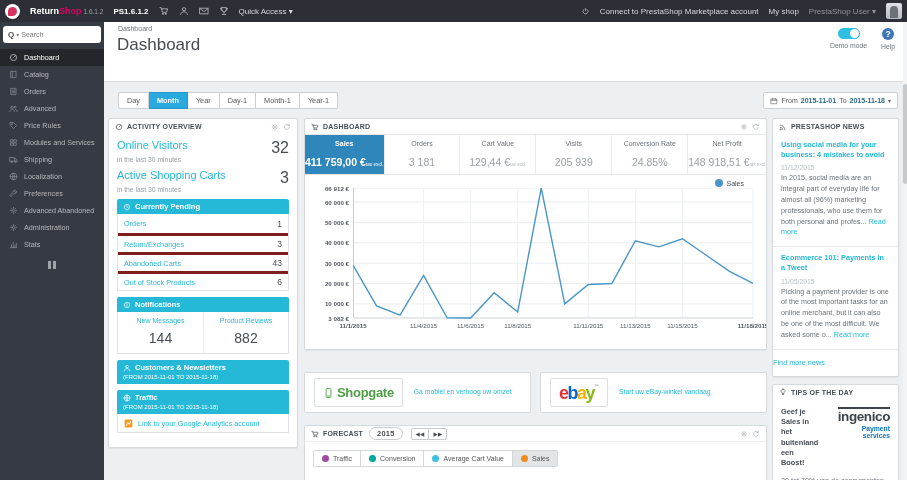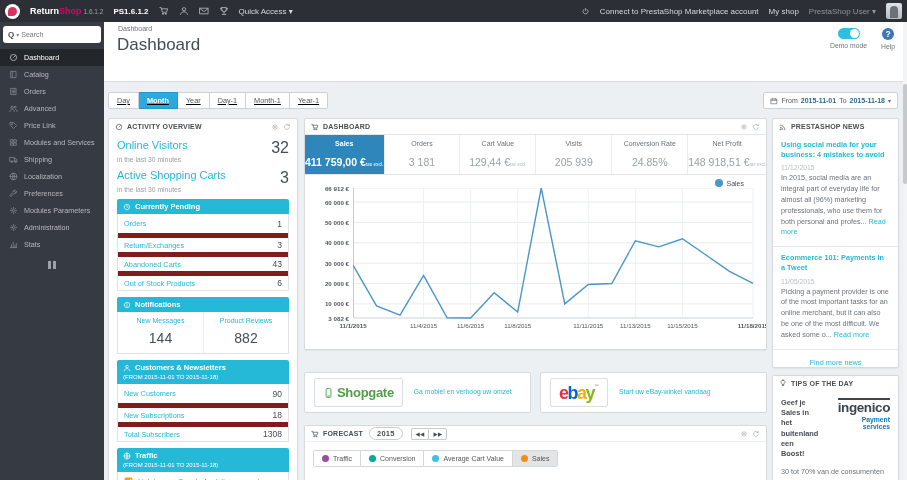--- a/index.html
+++ b/index.html
@@ -51,21 +51,21 @@
   .head-right { position:absolute; right:8px; top:6px; display:flex; gap:14px; }
   .hr-stack { display:flex; flex-direction:column; align-items:center; gap:3px; }
   .toggle { width:22px; height:11px; border-radius:6px; background:#2fbfe2; position:relative; }
   .toggle::after { content:""; position:absolute; right:1px; top:1px; width:9px; height:9px;
     border-radius:50%; background:#fff; }
   .help-circ { width:12px; height:12px; border-radius:50%; background:#3f76b5; color:#fff;
     font-size:8.5px; font-weight:bold; display:flex; align-items:center; justify-content:center; }
   .hr-lbl { font-size:6.8px; color:#6c7378; }
 
   .toolbar { position:absolute; left:0; top:61px; width:799px; height:35px; }
-  .tabs { position:absolute; left:4px; top:9px; display:flex;text-decoration:underline; }
+  .tabs { position:absolute; left:14px; top:9px; display:flex; }
   .tab { height:17px; padding:0 8px; background:#fff; border:1px solid #ccd0d2; border-left:none;
     font-size:7.3px; color:#555; display:flex; align-items:center; cursor:default; }
   .tab:first-child { border-left:1px solid #ccd0d2; border-radius:2px 0 0 2px; }
   .tab:last-child { border-radius:0 2px 2px 0; }
   .tab.active { background:#29a9e0; border-color:#2496c9; color:#fff; font-weight:bold; }
   .daterange { position:absolute; right:5px; top:9px; height:17px; background:#fff;
     border:1px solid #ccd0d2; border-radius:2px; display:flex; align-items:center; padding:0 6px;
     gap:3px; font-size:7px; color:#555; white-space:nowrap; }
   .daterange b { color:#2d6a8a; }
   .cal-ic { width:8px; height:8px; color:#666; }
@@ -89,21 +89,21 @@
   .kpi-value { color:#474d54; font-size:16px; line-height:1; margin-top:1px; }
   .kpi-sub { color:#9aa0a5; font-size:6.8px; margin:0 0 6px; }
   .sec { margin-bottom:6px; }
   .sec-hd { background:#25b9d7; color:#fff; font-size:7.5px; font-weight:bold; padding:3px 6px 3px;
     border-radius:2px 2px 0 0; }
   .sec-hd .t { display:flex; align-items:center; gap:4px; }
   .sic { width:8px; height:8px; color:#fff; flex:0 0 auto; }
   .sec-hd .sub { font-size:6px; font-weight:normal; margin-top:1px; }
   .sec-tbl { border:1px solid #dfe3e5; border-top:none; }
   .sec-row { display:flex; justify-content:space-between; align-items:center; height:19px;
-    padding:0 6px; border-top:5px solid #7f1d1d; background:#fff; }
+    padding:0 6px; border-top:3px solid #7f1d1d; background:#fff; }
   .sec-row:first-child { border-top:none; }
   .sec-row .lbl { color:#25b9d7; font-size:7.3px; }
   .sec-row .val { color:#474d54; font-size:8.5px; }
   .notif-grid { display:grid; grid-template-columns:1fr 1fr; border:1px solid #dfe3e5; border-top:none; background:#fff; }
   .notif-cell { padding:5px 2px 7px; text-align:center; }
   .notif-cell + .notif-cell { border-left:1px solid #ebeef0; }
   .notif-lbl { color:#25b9d7; font-size:7px; }
   .notif-val { color:#474d54; font-size:14px; margin-top:6px; }
   .ga-row { display:flex; align-items:center; gap:5px; height:19px; padding:0 6px;
     border:1px solid #dfe3e5; border-top:none; background:#fff; color:#25b9d7; font-size:7.3px; }
@@ -162,21 +162,21 @@
   .leg-item:first-child { border-left:none; }
   .leg-item.active { background:#e2e4e6; }
   .leg-dot { width:7px; height:7px; border-radius:50%; }
 
   
   .news-art { padding:6px 8px 8px; border-bottom:1px solid #e7eaec; }
   .news-title { color:#25b9d7; font-size:7.3px; font-weight:bold; line-height:1.4; }
   .news-date { color:#b9bec2; font-size:6.8px; margin:4px 0 2px; }
   .news-body { color:#6b7177; font-size:7.2px; line-height:1.5; }
   .read-more { color:#25b9d7; }
-  .find-more { text-align:center; padding:8px 0 0; color:#25b9d7; font-size:7.3px; }
+  .find-more { padding:8px 0 9px; color:#25b9d7; font-size:7.3px; }
 
   
   .tips { margin-top:7px; height:160px; overflow:hidden; }
   .tips-body { padding:7px 8px; }
   .ing-logo { float:right; width:74px; text-align:right; }
   .ing-word { font-size:13.5px; font-weight:bold; color:#3f454b; border-top:2px solid #3f454b;
     display:inline-block; line-height:1.05; padding-top:1px; letter-spacing:-.4px; }
   .ing-sub { color:#0e76bc; font-size:6.8px; font-weight:bold; line-height:1.15; }
   .tips-headline { font-weight:bold; color:#474d54; font-size:7.4px; line-height:1.4; margin-right:76px; }
   .tips-text { clear:both; color:#6b7177; font-size:7.2px; line-height:1.55; margin-top:6px; }
@@ -281,21 +281,21 @@
         </span>
         <span>Advanced</span>
       </div>
       <div class="nav-item">
         <span class="nav-icn" data-icon="tag">
           <svg viewBox="0 0 16 16" fill="none" stroke="currentColor" stroke-width="1.3" stroke-linecap="round" stroke-linejoin="round">
             <path d="M2.5 2.5 H8 L13.5 8 L8 13.5 L2.5 8 Z"></path>
             <path d="M5.5 5.5 m-.9 0 a.9 .9 0 1 0 1.8 0 a.9 .9 0 1 0 -1.8 0"></path>
           </svg>
         </span>
-        <span>Price Link</span>
+        <span>Price Rules</span>
       </div>
       <div class="nav-item">
         <span class="nav-icn" data-icon="modules">
           <svg viewBox="0 0 16 16" fill="none" stroke="currentColor" stroke-width="1.3" stroke-linecap="round" stroke-linejoin="round">
             <path d="M3 3 H7.2 V7.2 H3 Z M8.8 3 H13 V7.2 H8.8 Z M3 8.8 H7.2 V13 H3 Z M8.8 8.8 H13 V13 H8.8 Z"></path>
           </svg>
         </span>
         <span>Modules and Services</span>
       </div>
       <div class="nav-item">
@@ -325,21 +325,21 @@
         </span>
         <span>Preferences</span>
       </div>
       <div class="nav-item">
         <span class="nav-icn" data-icon="gears">
           <svg viewBox="0 0 16 16" fill="none" stroke="currentColor" stroke-width="1.3" stroke-linecap="round" stroke-linejoin="round">
             <path d="M8 8 m-2 0 a2 2 0 1 0 4 0 a2 2 0 1 0 -4 0"></path>
             <path d="M8 2.5 V4.2 M8 11.8 V13.5 M2.5 8 H4.2 M11.8 8 H13.5 M4.2 4.2 L5.4 5.4 M10.6 10.6 L11.8 11.8 M11.8 4.2 L10.6 5.4 M5.4 10.6 L4.2 11.8"></path>
           </svg>
         </span>
-        <span>Modules Parameters</span>
+        <span>Advanced Abandoned</span>
       </div>
       <div class="nav-item">
         <span class="nav-icn" data-icon="gear">
           <svg viewBox="0 0 16 16" fill="none" stroke="currentColor" stroke-width="1.3" stroke-linecap="round" stroke-linejoin="round">
             <path d="M8 8 m-2 0 a2 2 0 1 0 4 0 a2 2 0 1 0 -4 0"></path>
             <path d="M8 2.5 V4.2 M8 11.8 V13.5 M2.5 8 H4.2 M11.8 8 H13.5 M4.2 4.2 L5.4 5.4 M10.6 10.6 L11.8 11.8 M11.8 4.2 L10.6 5.4 M5.4 10.6 L4.2 11.8"></path>
           </svg>
         </span>
         <span>Administration</span>
       </div>
@@ -497,34 +497,20 @@
                 <span class="sic" data-icon="person">
                   <svg viewBox="0 0 16 16" fill="none" stroke="currentColor" stroke-width="1.3" stroke-linecap="round" stroke-linejoin="round">
                     <path d="M8 5.2 m-2.7 0 a2.7 2.7 0 1 0 5.4 0 a2.7 2.7 0 1 0 -5.4 0"></path>
                     <path d="M2.5 13.5 C3.5 9.7 6 9.3 8 9.3 C10 9.3 12.5 9.7 13.5 13.5"></path>
                   </svg>
                 </span>
                 <span>Customers &amp; Newsletters</span>
               </span>
             <span class="sub">(FROM 2015-11-01 TO 2015-11-18)</span>
           </div>
-          <div class="sec-tbl" id="cust-rows">
-              <div class="sec-row">
-                <span class="lbl">New Customers</span>
-                <span class="val">90</span>
-              </div>
-              <div class="sec-row">
-                <span class="lbl">New Subscriptions</span>
-                <span class="val">18</span>
-              </div>
-              <div class="sec-row">
-                <span class="lbl">Total Subscribers</span>
-                <span class="val">1308</span>
-              </div>
-            </div>
         </div>
 
         <div class="sec">
           <div class="sec-hd">
             <span class="t">
                 <span class="sic" data-icon="globe">
                   <svg viewBox="0 0 16 16" fill="none" stroke="currentColor" stroke-width="1.3" stroke-linecap="round" stroke-linejoin="round">
                     <path d="M8 8 m-6 0 a6 6 0 1 0 12 0 a6 6 0 1 0 -12 0"></path>
                     <path d="M2 8 H14 M8 2 C5.6 4 5.6 12 8 14 M8 2 C10.4 4 10.4 12 8 14"></path>
                   </svg>

